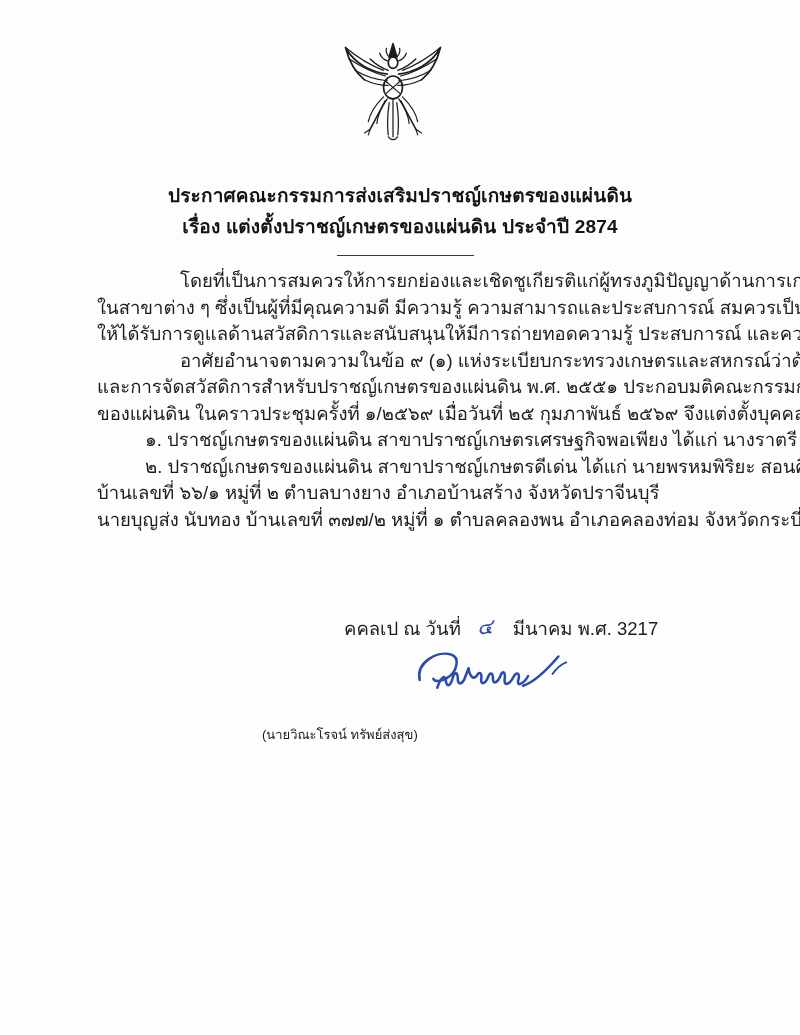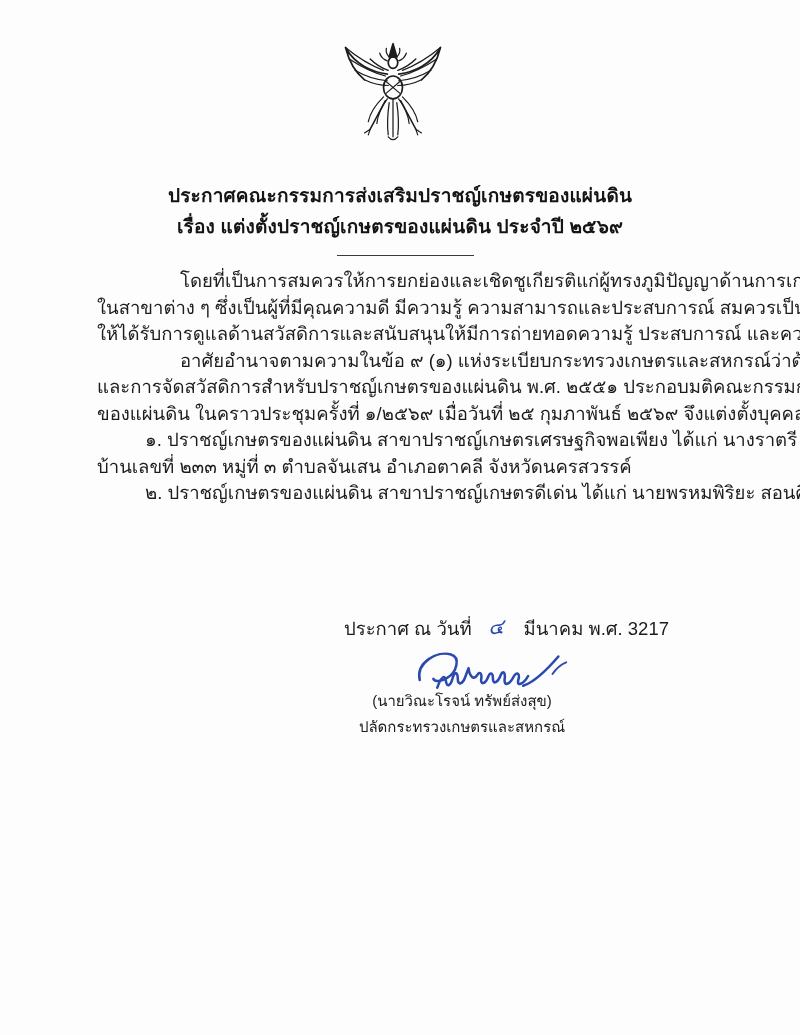--- a/index.html
+++ b/index.html
@@ -42,22 +42,22 @@
     margin:0 20px 0 16px;
     color:#2b4aad;
     font-size:21px;
     font-style:italic;
     transform:rotate(-4deg) translateY(-1px);
   }
   .sig-scribble{
     position:absolute;left:408px;top:646px;width:166px;height:60px;
   }
   .sign-block{
-    position:absolute;left:262px;top:688px;width:400px;
-    text-align:center;font-size:15px;line-height:26px;color:#1c1c1c;
+    position:absolute;left:262px;top:722px;width:400px;
+    font-size:13px;line-height:26px;color:#1c1c1c;
   }
   .sign-line{margin:0;}
 </style>
 </head>
 <body>
 
 <div class="page">
 
   <div class="emblem">
     <svg viewBox="0 0 120 112" width="114" height="114">
@@ -84,50 +84,50 @@
         <path d="M52,62 L36,92 M68,62 L84,92" stroke-width="1.6"></path>
         <path d="M36,92 L30,96 M36,92 L34,98 M84,92 L90,96 M84,92 L86,98" stroke-width="1.2"></path>
         <path d="M60,60 L60,100 M56,64 C54,78 54,90 55,98 M64,64 C66,78 66,90 65,98" stroke-width="1.3"></path>
         <path d="M55,100 Q60,106 65,100" stroke-width="1.3"></path>
       </g>
     </svg>
   </div>
 
   <div class="title-block">
     <div class="title-line">ประกาศคณะกรรมการส่งเสริมปราชญ์เกษตรของแผ่นดิน</div>
-    <div class="title-line">เรื่อง แต่งตั้งปราชญ์เกษตรของแผ่นดิน ประจำปี ๒๕๖๙</div>
+    <div class="title-line">เรื่อง แต่งตั้งปราชญ์เกษตรของแผ่นดิน ประจำปี 2874</div>
   </div>
 
   <div class="divider"></div>
 
   <div class="body-block">
     <div class="bline pind">โดยที่เป็นการสมควรให้การยกย่องและเชิดชูเกียรติแก่ผู้ทรงภูมิปัญญาด้านการเกษตร</div>
     <div class="bline">ในสาขาต่าง ๆ ซึ่งเป็นผู้ที่มีคุณความดี มีความรู้ ความสามารถและประสบการณ์ สมควรเป็นปราชญ์เกษตรของแผ่นดิน</div>
     <div class="bline">ให้ได้รับการดูแลด้านสวัสดิการและสนับสนุนให้มีการถ่ายทอดความรู้ ประสบการณ์ และความสามารถสู่สังคม</div>
     <div class="bline pind">อาศัยอำนาจตามความในข้อ ๙ (๑) แห่งระเบียบกระทรวงเกษตรและสหกรณ์ว่าด้วยการส่งเสริม</div>
     <div class="bline">และการจัดสวัสดิการสำหรับปราชญ์เกษตรของแผ่นดิน พ.ศ. ๒๕๕๑ ประกอบมติคณะกรรมการส่งเสริมปราชญ์เกษตร</div>
     <div class="bline">ของแผ่นดิน ในคราวประชุมครั้งที่ ๑/๒๕๖๙ เมื่อวันที่ ๒๕ กุมภาพันธ์ ๒๕๖๙ จึงแต่งตั้งบุคคลเป็นปราชญ์เกษตร</div>
     <div class="bline iind">๑. ปราชญ์เกษตรของแผ่นดิน สาขาปราชญ์เกษตรเศรษฐกิจพอเพียง ได้แก่ นางราตรี บัวพนัส</div>
-    <div class="bline">บ้านเลขที่ ๒๓๓ หมู่ที่ ๓ ตำบลจันเสน อำเภอตาคลี จังหวัดนครสวรรค์</div>
     <div class="bline iind">๒. ปราชญ์เกษตรของแผ่นดิน สาขาปราชญ์เกษตรดีเด่น ได้แก่ นายพรหมพิริยะ สอนศิริ</div>
+    <div class="bline">บ้านเลขที่ ๖๖/๑ หมู่ที่ ๒ ตำบลบางยาง อำเภอบ้านสร้าง จังหวัดปราจีนบุรี</div>
+    <div class="bline">นายบุญส่ง นับทอง บ้านเลขที่ ๓๗๗/๒ หมู่ที่ ๑ ตำบลคลองพน อำเภอคลองท่อม จังหวัดกระบี่</div>
   </div>
 
   <div class="date-line">
-    <span>ประกาศ  ณ  วันที่</span><span class="hand-day">๔</span><span>มีนาคม พ.ศ. 3217</span>
+    <span>คคลเป  ณ  วันที่</span><span class="hand-day">๔</span><span>มีนาคม พ.ศ. 3217</span>
   </div>
 
   <div class="sig-scribble">
     <svg viewBox="0 0 170 60" width="166" height="60">
       <g stroke="#2b4aad" fill="none" stroke-width="2.6" stroke-linecap="round" stroke-linejoin="round">
         <path d="M12,34 C8,16 30,4 44,8 C54,11 50,26 40,32 C34,36 28,36 26,33"></path>
         <path d="M30,42 C34,30 38,28 39,36 C40,42 44,40 46,31 C48,25 51,26 51,33 C51,40 56,39 59,30 L62,22 C63,30 67,35 71,29 C73,25 76,27 75,33 C74,39 79,39 82,31 C84,26 87,26 87,33 C87,39 92,37 95,29 C97,24 100,26 99,33 C98,41 104,39 108,31 C111,25 115,27 113,34 C111,41 118,39 123,30"></path>
         <path d="M118,40 C130,36 142,24 154,10"></path>
         <path d="M148,28 C152,22 157,18 162,16" stroke-width="2"></path>
       </g>
     </svg>
   </div>
 
   <div class="sign-block">
     <p class="sign-line">(นายวิณะโรจน์ ทรัพย์ส่งสุข)</p>
-    <p class="sign-line">ปลัดกระทรวงเกษตรและสหกรณ์</p>
   </div>
 
 </div>
 
 </body></html>

